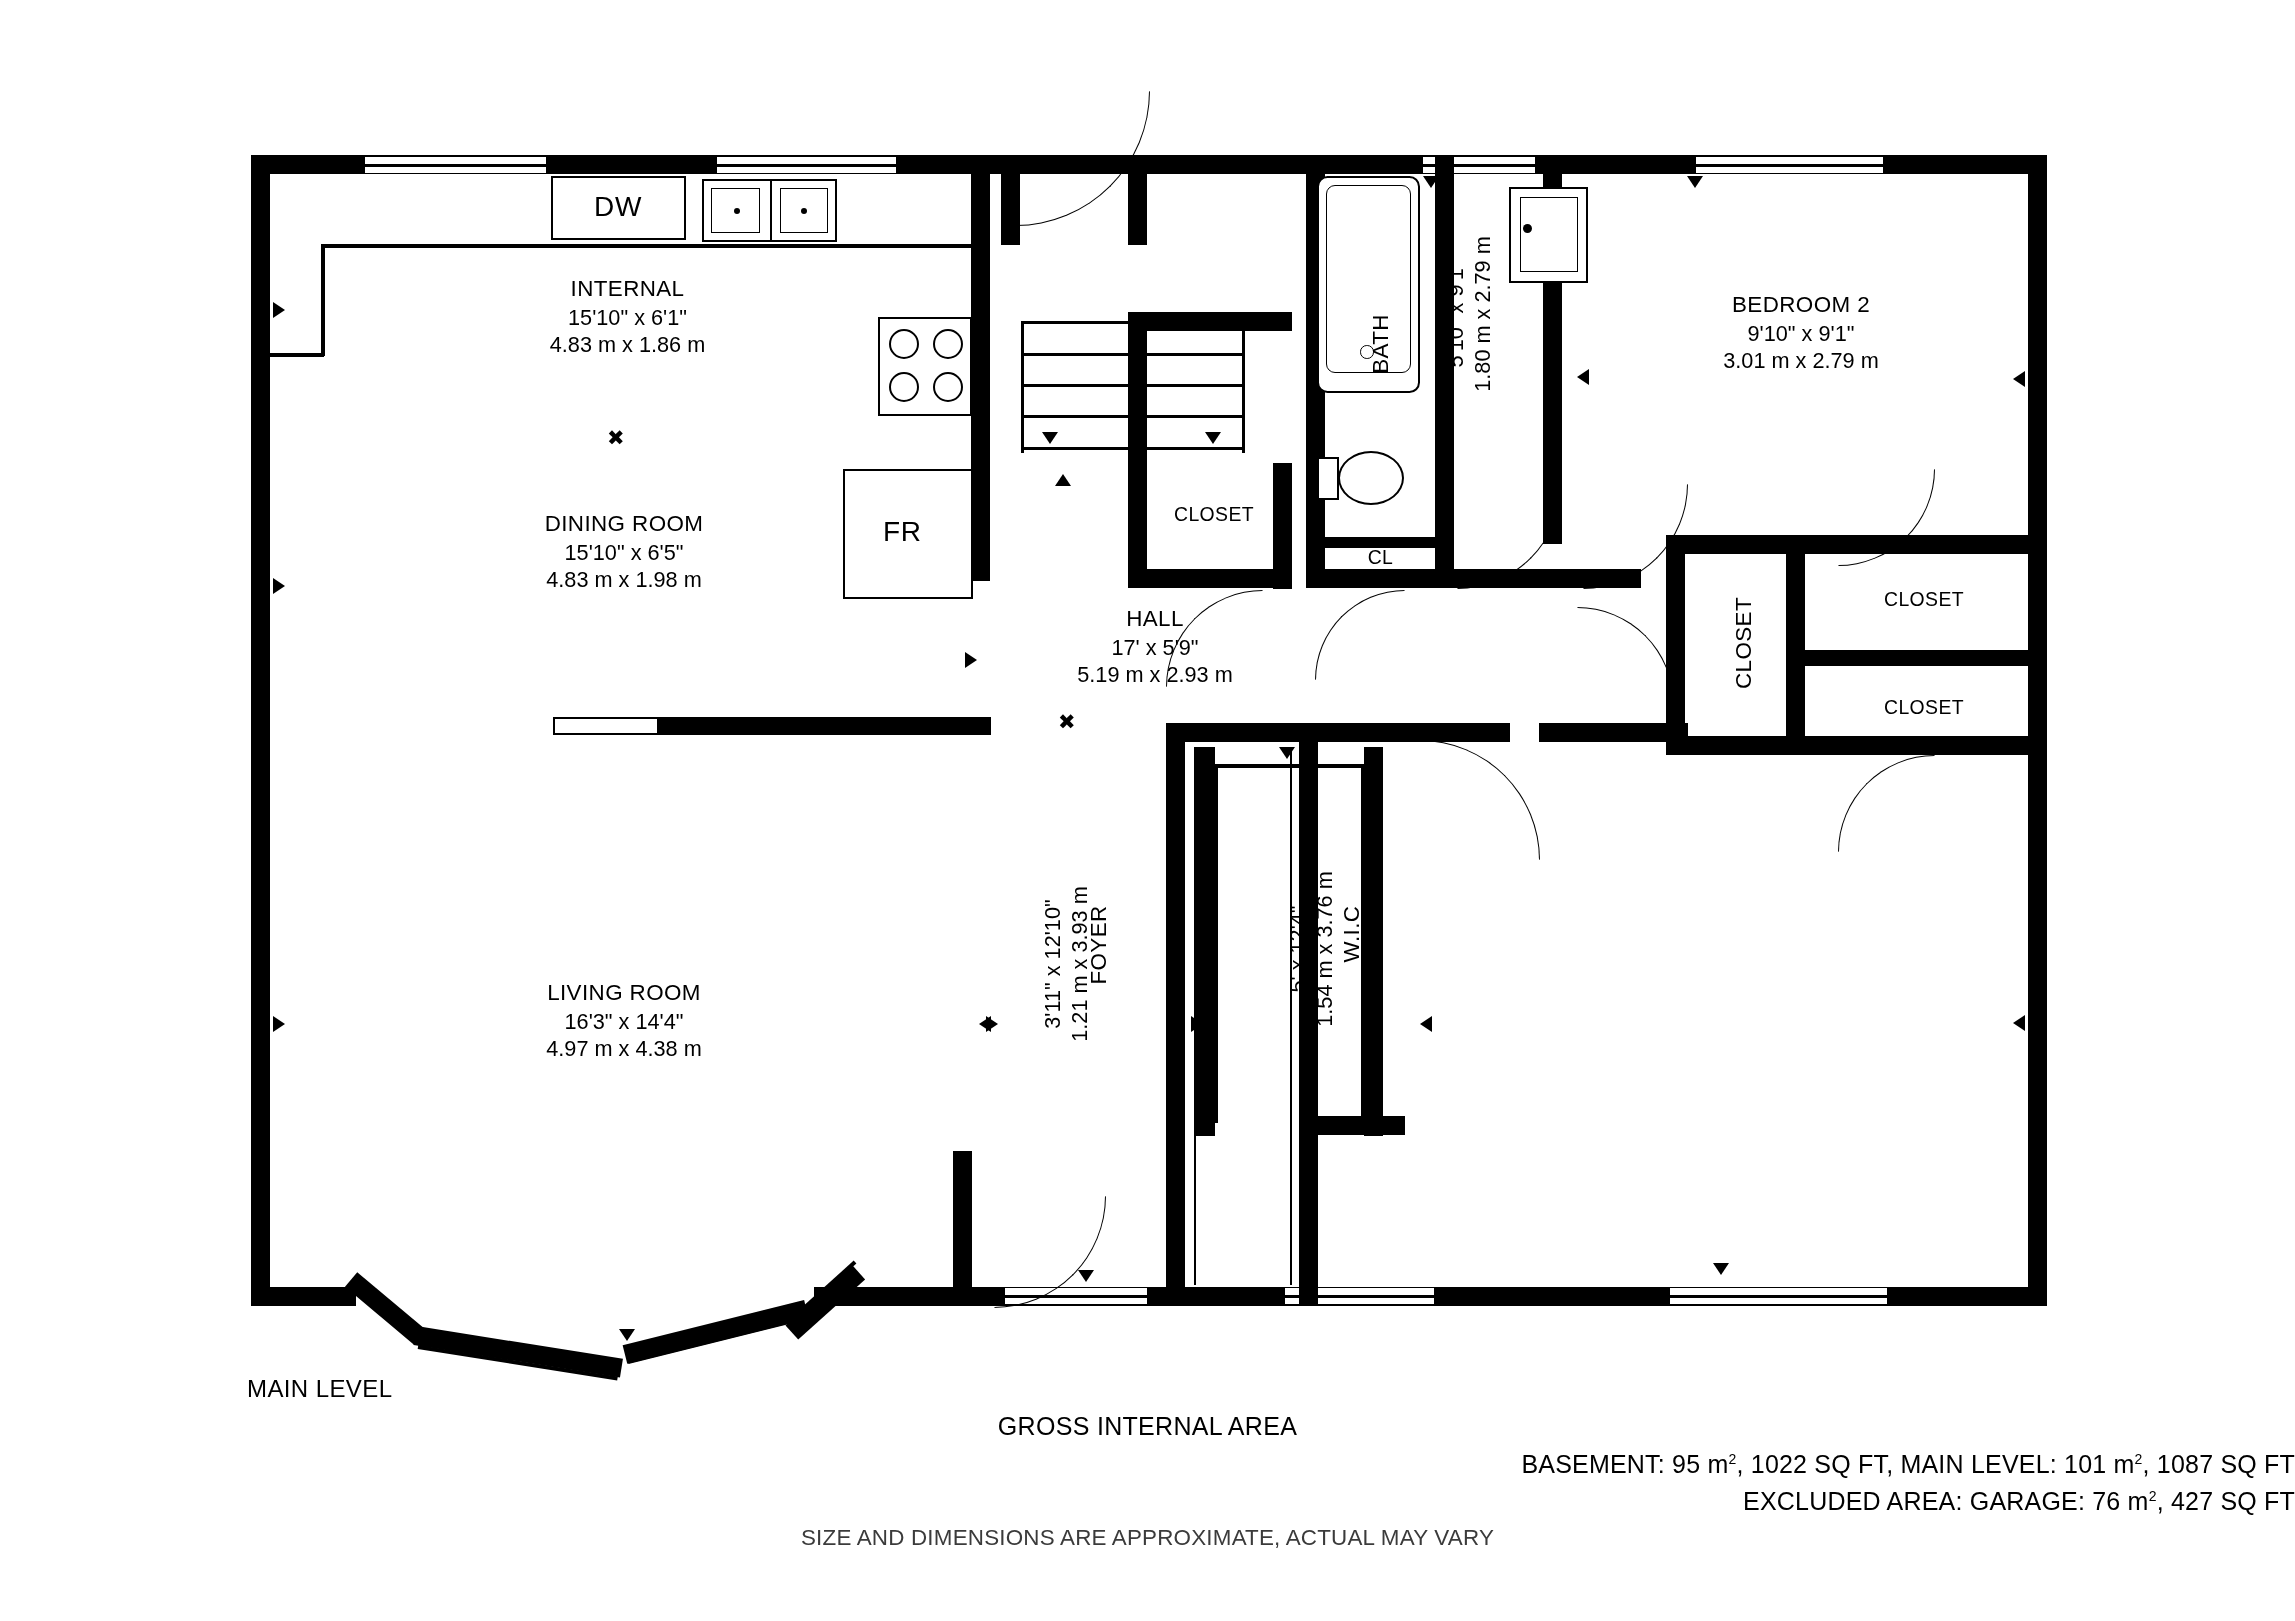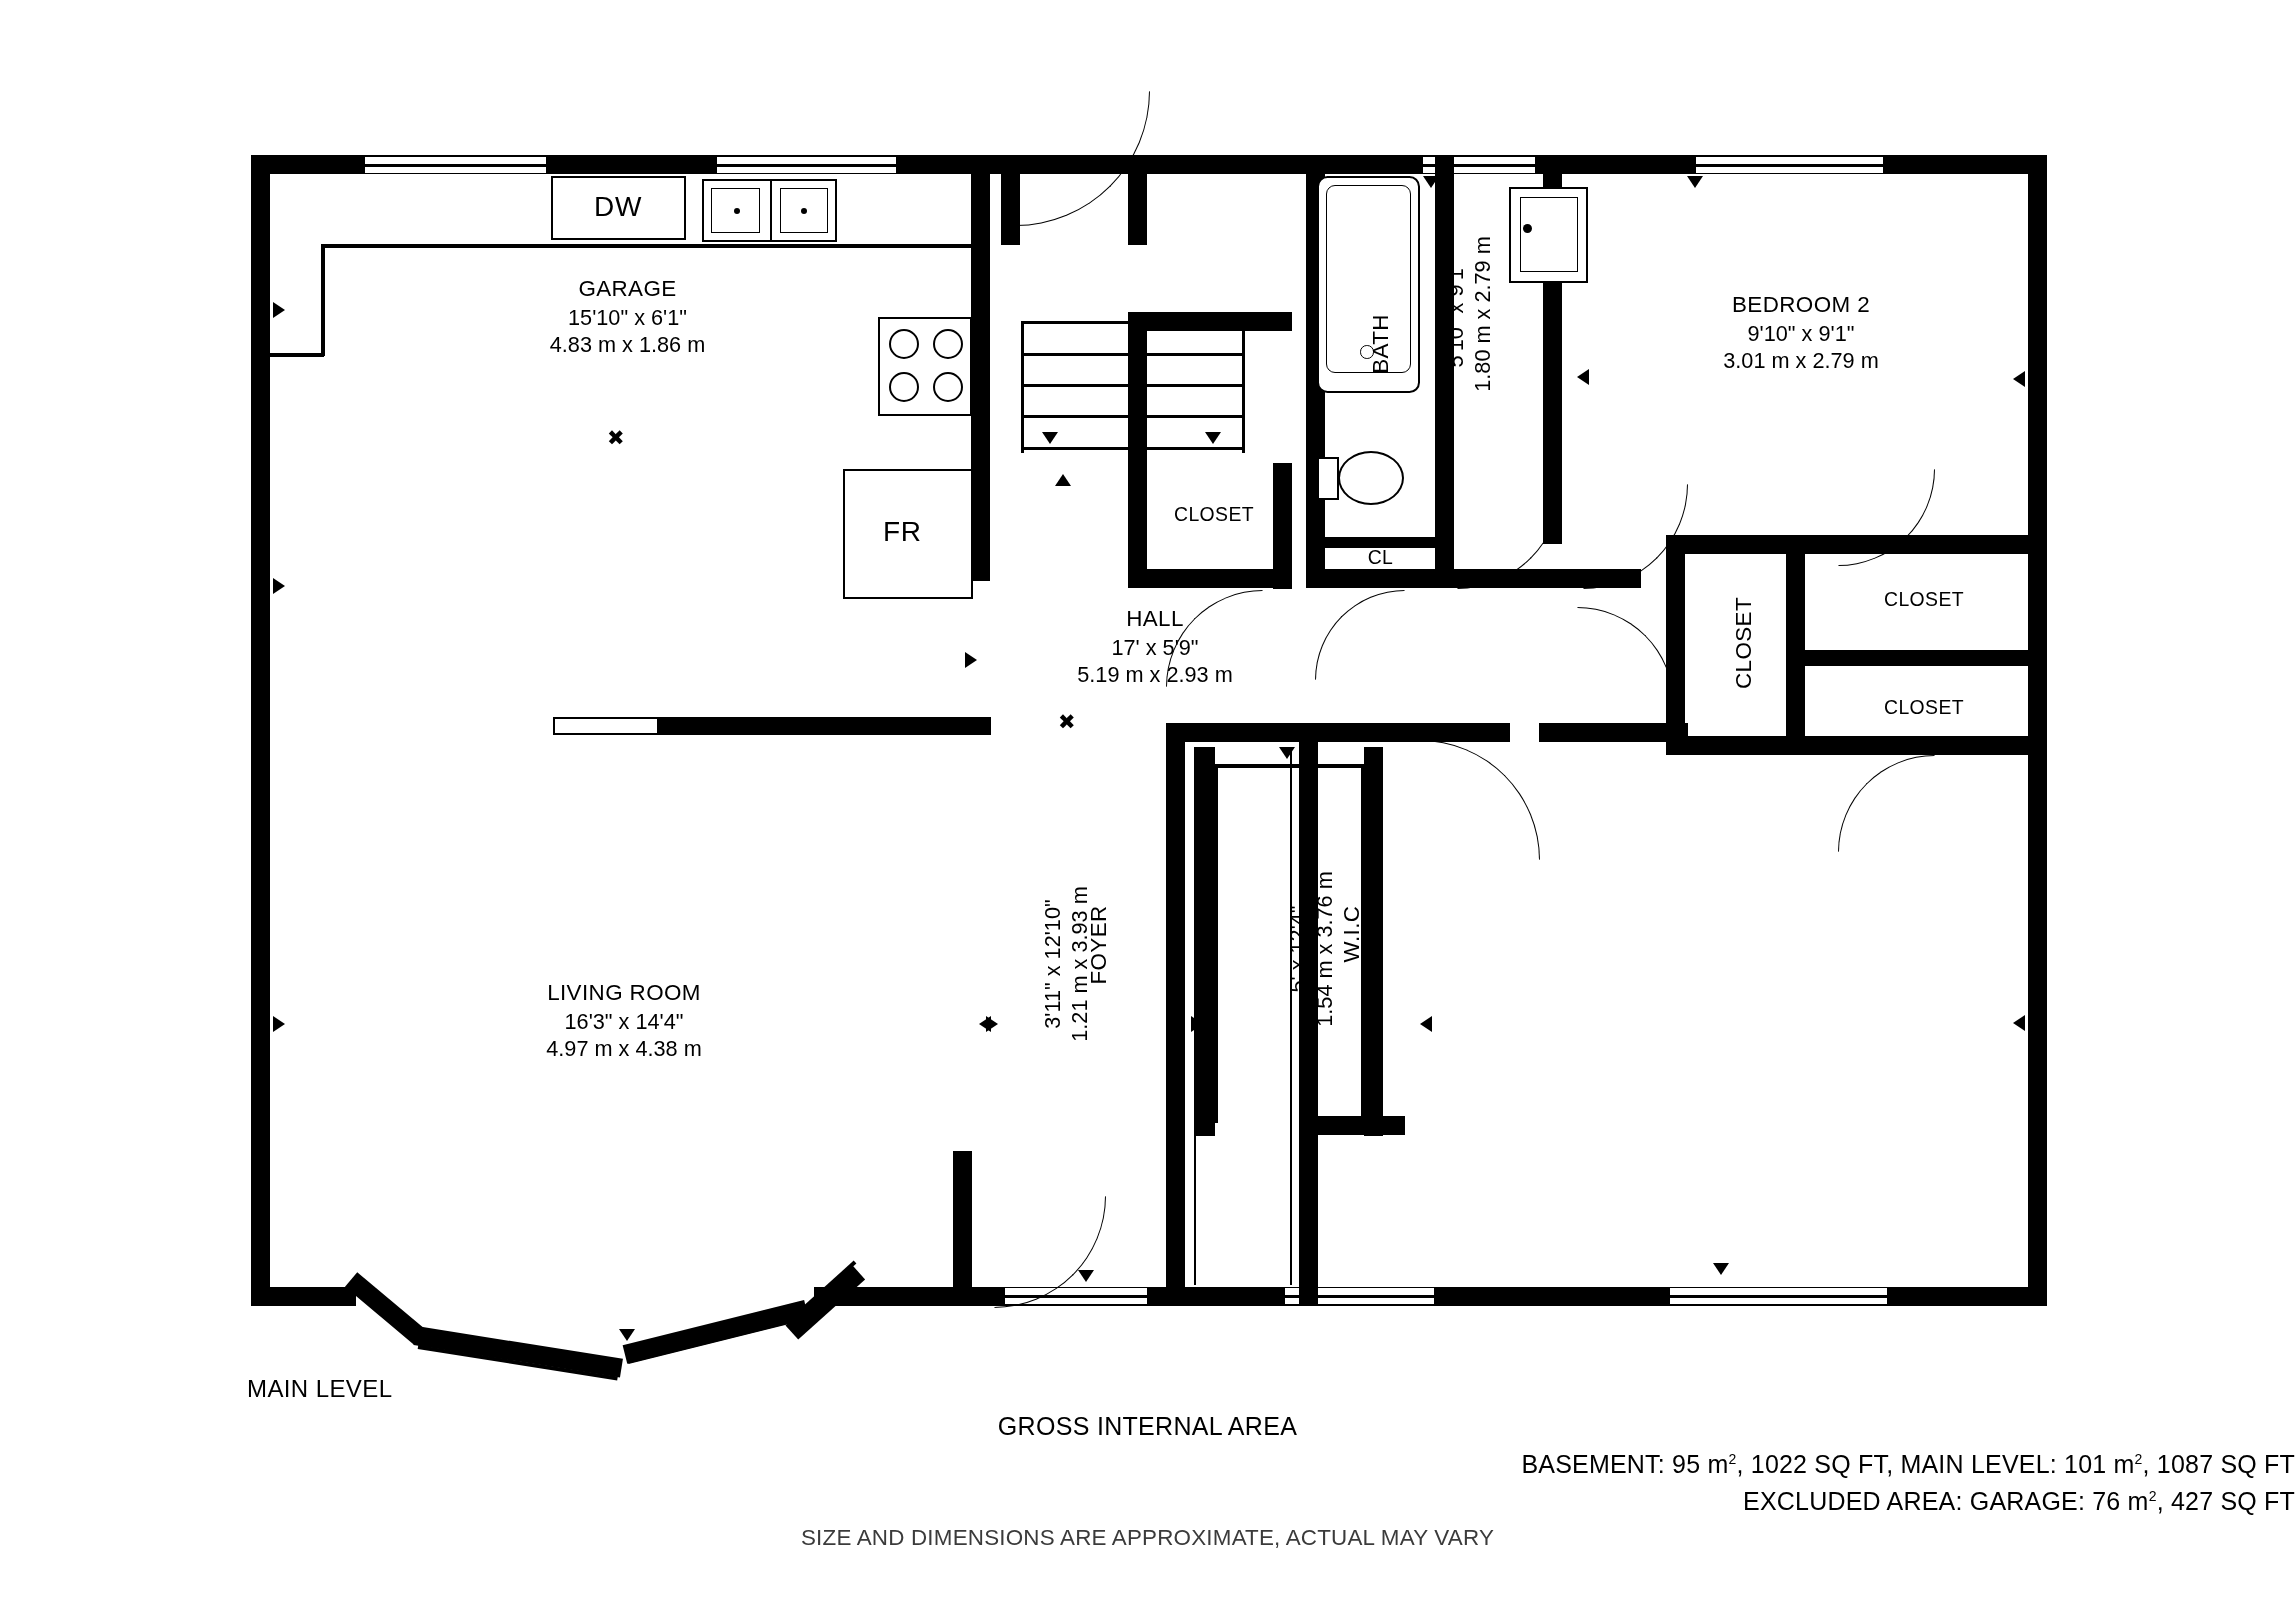--- a/index.html
+++ b/index.html
@@ -201,25 +201,30 @@
   <div class="arrow ar-d" style="left:1713px;top:1263px;"></div>
   <div class="arrow ar-r" style="left:986px;top:1016px;"></div>
   <div class="arrow ar-l" style="left:979px;top:1016px;"></div>
   <div class="arrow ar-r" style="left:1191px;top:1016px;"></div>
   <div class="arrow ar-l" style="left:1420px;top:1016px;"></div>
   <div class="arrow ar-d" style="left:1279px;top:747px;"></div>
   <div class="glyph" style="left:607px;top:426px;font-size:21px;">✖</div>
   <div class="glyph" style="left:1058px;top:710px;font-size:21px;">✖</div>
 
   <div class="label" style="left:463px;top:275px;width:329px;">
-    <div class="nm">GARAGE</div>
+    <div class="nm">INTERNAL</div>
     <div class="d1">15'10" x 6'1"</div>
     <div class="d2">4.83 m x 1.86 m</div>
   </div>
 
+  <div class="label" style="left:452px;top:510px;width:344px;">
+    <div class="nm">DINING ROOM</div>
+    <div class="d1">15'10" x 6'5"</div>
+    <div class="d2">4.83 m x 1.98 m</div>
+  </div>
 
   <div class="label" style="left:452px;top:979px;width:344px;">
     <div class="nm">LIVING ROOM</div>
     <div class="d1">16'3" x 14'4"</div>
     <div class="d2">4.97 m x 4.38 m</div>
   </div>
 
   <div class="label" style="left:998px;top:605px;width:314px;">
     <div class="nm">HALL</div>
     <div class="d1">17' x 5'9"</div>

